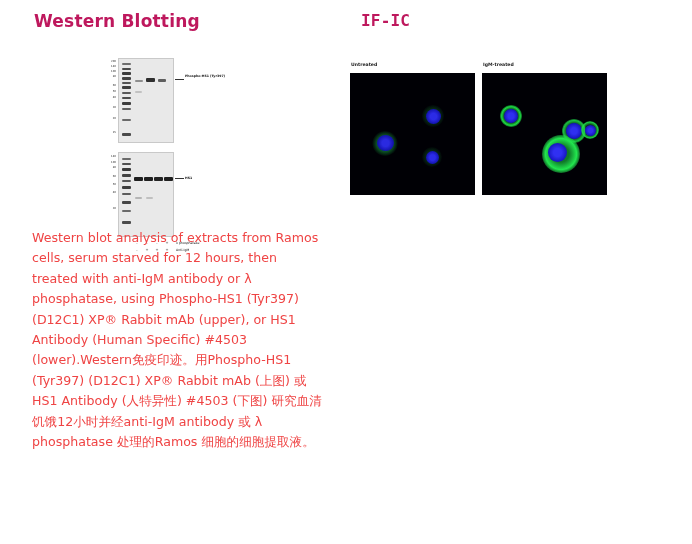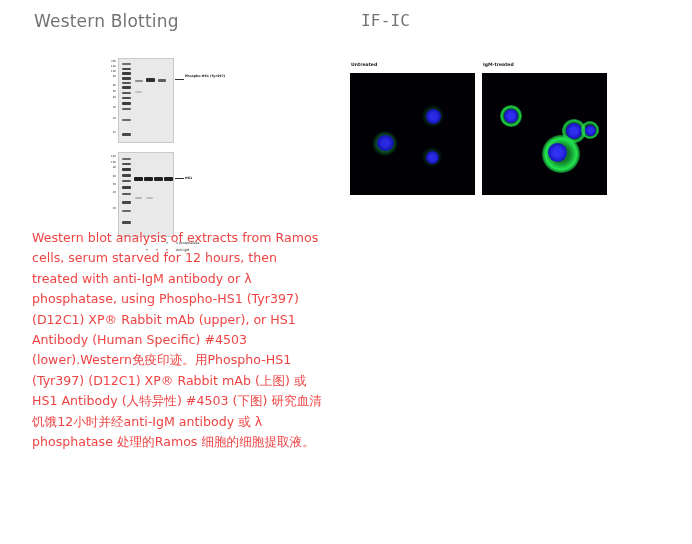--- a/index.html
+++ b/index.html
@@ -24,22 +24,22 @@
     top: 0;
     width: 346px;
     height: 544px;
     box-sizing: border-box;
   }
   .col-left  { left: 0; }
   .col-right { left: 346px; }
 
   .section-title {
     font-size: 17px;
-    font-weight: normal;
-    color: #737373;
+    font-weight: bold;
+    color: #be185d;
     letter-spacing: 0.2px;
     white-space: nowrap;
   }
   .title-left {
     position: absolute;
     left: 34px;
     top: 11px;
     font-family: "DejaVu Sans", "Liberation Sans", sans-serif;
   }
   .title-right {

